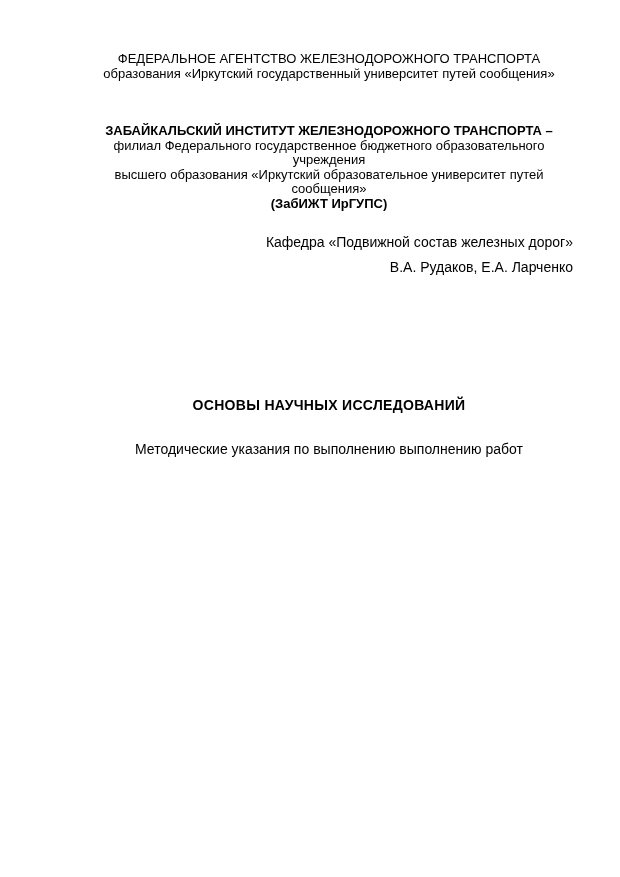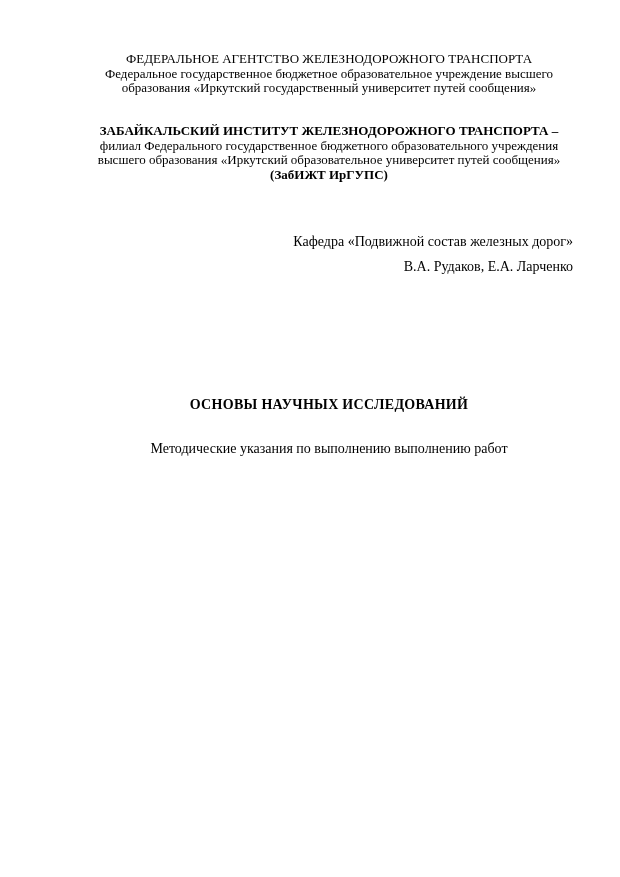--- a/index.html
+++ b/index.html
@@ -6,21 +6,21 @@
     margin: 0;
     padding: 0;
     background: #ffffff;
   }
   .page {
     position: relative;
     width: 620px;
     height: 729px;
     background: #ffffff;
     color: #000000;
-    font-family: Liberation Serif, serif;
+    font-family: Liberation Sans, sans-serif;
     overflow: hidden;
   }
   .content-block {
     position: absolute;
     left: 85px;
     width: 488px;
   }
   .header-block {
     font-size: 13px;
     line-height: 14.5px;
@@ -59,21 +59,20 @@
     text-align: center;
   }
 </style>
 </head>
 <body>
 
 <div class="page">
 
   <div class="content-block header-block agency-block">
     <div>ФЕДЕРАЛЬНОЕ АГЕНТСТВО ЖЕЛЕЗНОДОРОЖНОГО ТРАНСПОРТА</div>
-    <div>Федеральное государственное бюджетное образовательное учреждение высшего</div>
     <div>образования «Иркутский государственный университет путей сообщения»</div>
   </div>
 
   <div class="content-block header-block institute-block">
     <div class="bold">ЗАБАЙКАЛЬСКИЙ ИНСТИТУТ ЖЕЛЕЗНОДОРОЖНОГО ТРАНСПОРТА –</div>
     <div>филиал Федерального государственное бюджетного образовательного учреждения</div>
     <div>высшего образования «Иркутский образовательное университет путей сообщения»</div>
     <div class="bold">(ЗабИЖТ ИрГУПС)</div>
   </div>
 

